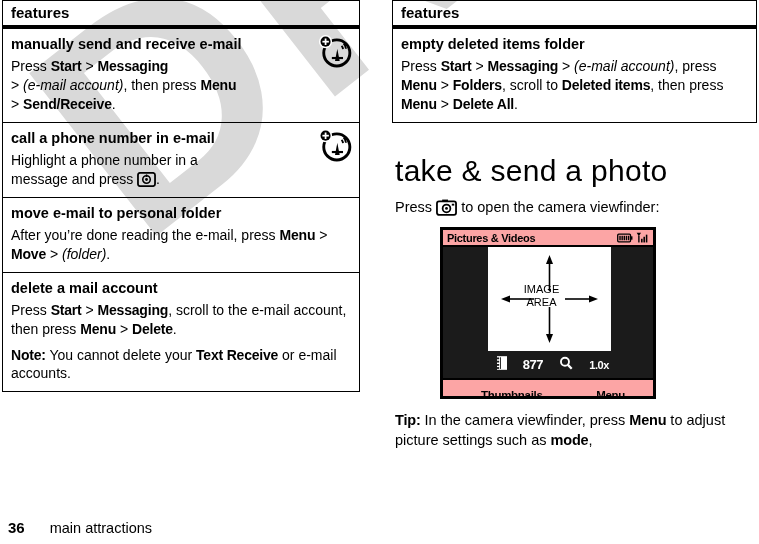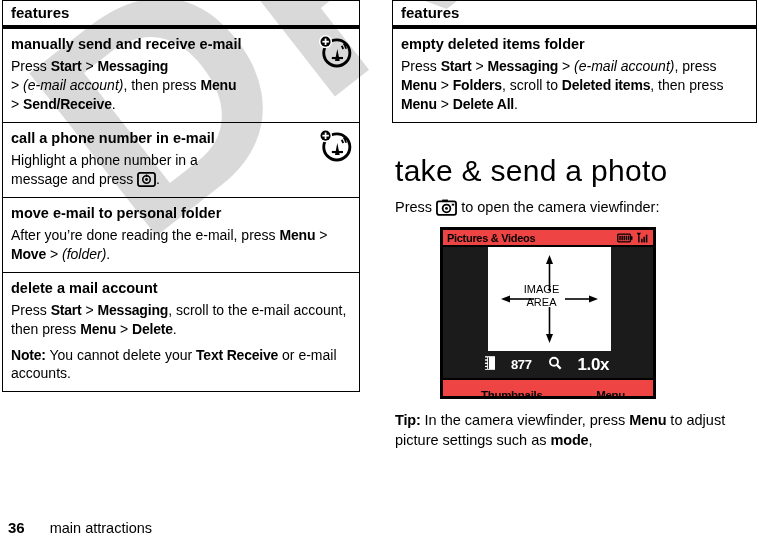--- a/index.html
+++ b/index.html
@@ -121,21 +121,21 @@
   }
   .para b { font-weight: bold; letter-spacing: -0.2px; }
 
   
   #phone {
     position: relative;
     margin: 2px 0 0 48px;
     width: 216px;
     height: 172px;
     border: 3px solid #000;
-    background: #ef4444;
+    background: #fca5a5;
     box-sizing: border-box;
   }
   #phone-titlebar {
     position: relative;
     height: 17px;
     border-bottom: 2px solid #000;
     padding: 0 4px;
     box-sizing: border-box;
     display: flex;
     align-items: center;
@@ -183,21 +183,21 @@
     box-sizing: border-box;
     color: #fff;
     gap: 16px;
   }
   #zoombar .cnt {
     font-size: 13px;
     font-weight: bold;
     letter-spacing: -0.4px;
   }
   #zoombar .zoomval {
-    font-size: 17px;
+    font-size: 11px;
     font-weight: bold;
     letter-spacing: -0.4px;
   }
   #phone-softkeys {
     position: relative;
     height: 32px;
     border-top: 2px solid #000;
     display: flex;
     align-items: center;
     box-sizing: border-box;

